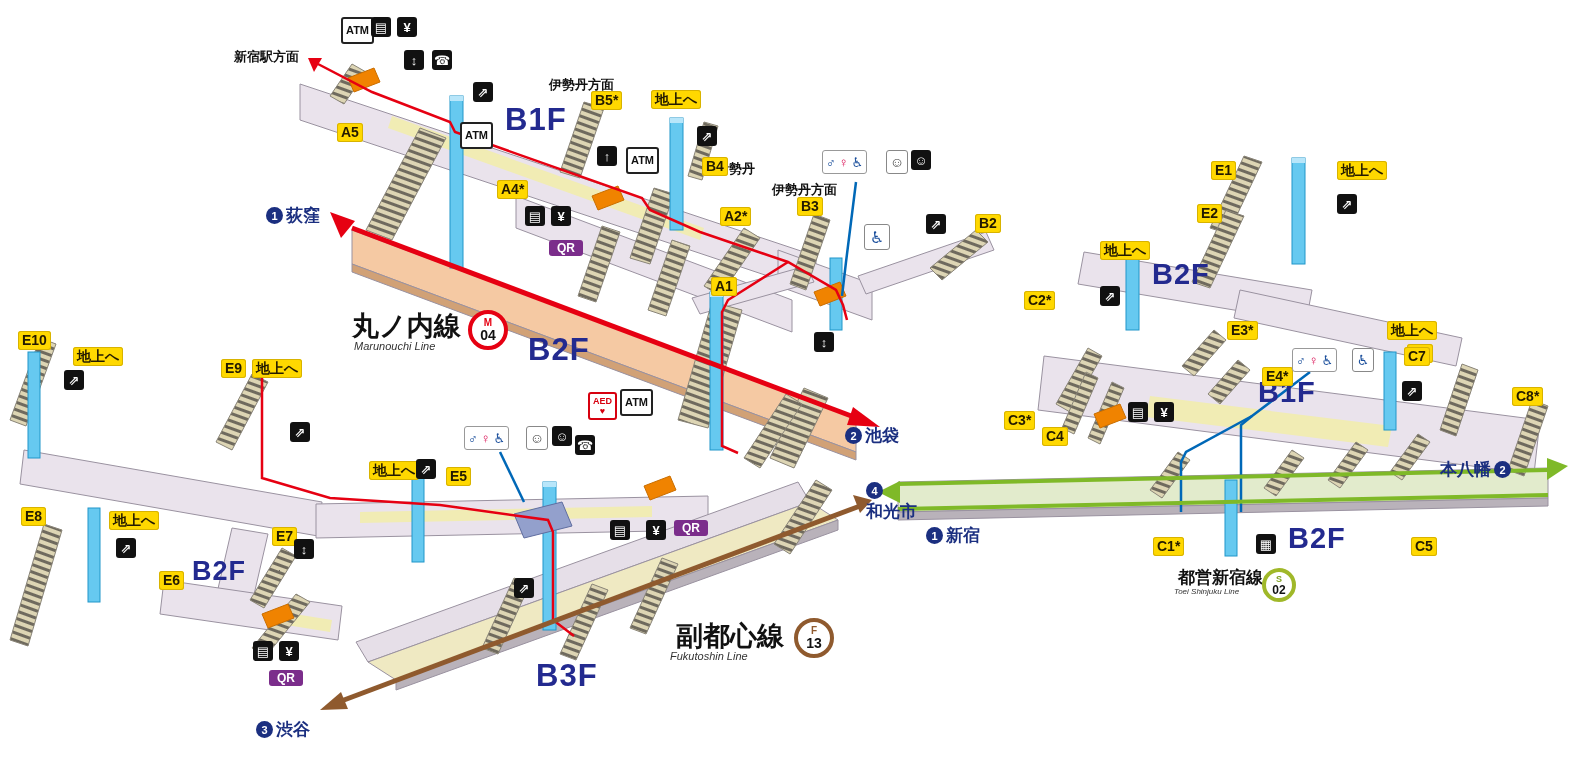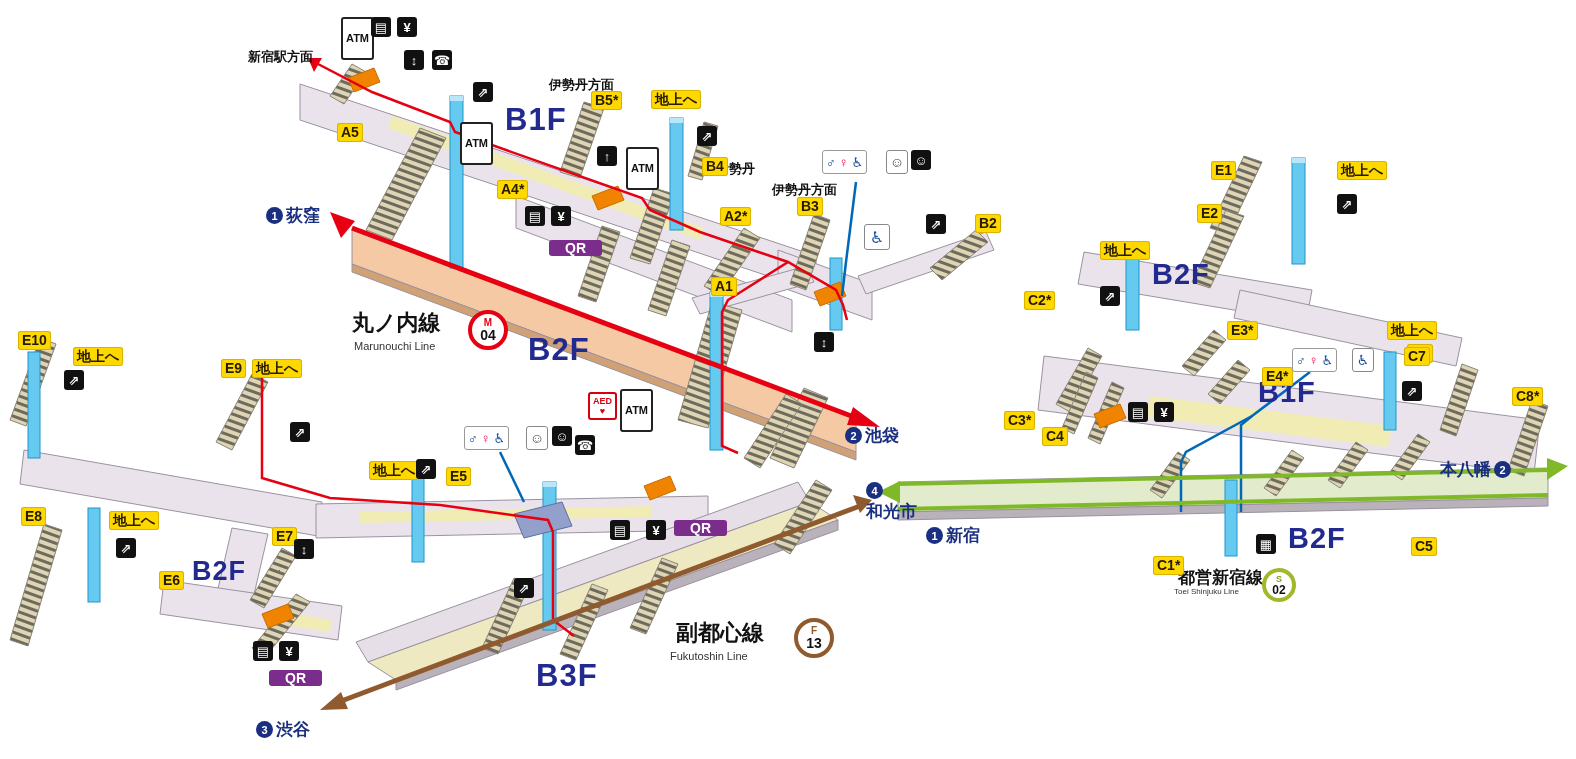--- a/index.html
+++ b/index.html
@@ -15,27 +15,27 @@
   .numcircle{display:inline-flex;width:17px;height:17px;border-radius:50%;background:#1b2f80;color:#fff;
          font-size:11px;align-items:center;justify-content:center;font-weight:bold;flex:0 0 auto;}
   .icon{position:absolute;width:20px;height:20px;background:#111;color:#fff;border-radius:3px;
          display:flex;align-items:center;justify-content:center;font-size:13px;font-weight:bold;}
   .iconw{position:absolute;background:#fff;border:1px solid #888;border-radius:3px;color:#333;
          display:flex;align-items:center;justify-content:center;font-size:14px;font-weight:bold;width:20px;height:22px;}
   .wc{position:absolute;background:#fff;border:1px solid #999;border-radius:3px;height:22px;
          display:flex;align-items:center;padding:0 3px;gap:3px;font-size:13px;font-weight:bold;}
   .wc .m,.wc .w{color:#1b4f9c;} .wc .f{color:#d7004a;}
   .atm{position:absolute;background:#fff;border:2px solid #222;border-radius:3px;font-weight:bold;
-         font-size:11px;padding:12px 3px;line-height:15px;color:#111;white-space:nowrap;}
+         font-size:11px;padding:4px 3px;line-height:15px;color:#111;white-space:nowrap;}
   .aed{position:absolute;background:#fff;border:2px solid #d7000f;border-radius:3px;color:#d7000f;
          font-weight:bold;font-size:9px;text-align:center;line-height:10px;padding:2px 3px;}
-  .qr{position:absolute;background:#7b2d8b;color:#fff;border-radius:3px;font-size:14px;font-weight:bold;
-         padding:2px 16px;line-height:12px;}
-  .lineja{position:absolute;font-size:22px;font-weight:bold;color:#111;white-space:nowrap;}
-  .lineen{position:absolute;font-size:11px;color:#333;white-space:nowrap;}
+  .qr{position:absolute;background:#7b2d8b;color:#fff;border-radius:3px;font-size:12px;font-weight:bold;
+         padding:2px 8px;line-height:12px;}
+  .lineja{position:absolute;font-size:27px;font-weight:bold;color:#111;white-space:nowrap;}
+  .lineen{position:absolute;font-size:11px;color:#333;white-space:nowrap;font-style:italic;}
   .roundel{position:absolute;width:40px;height:40px;border-radius:50%;background:#fff;border:4px solid #e60012;
          display:flex;flex-direction:column;align-items:center;justify-content:center;line-height:1;box-sizing:border-box;}
   .roundel .rl{font-size:10px;font-weight:bold;} .roundel .rn{font-size:14px;font-weight:bold;color:#111;}
   .roundel.sm{width:34px;height:34px;} .roundel.sm .rl{font-size:9px;} .roundel.sm .rn{font-size:12px;}
 </style>
 </head>
 <body>
 
 <div id="stage">
 
@@ -174,21 +174,21 @@
     <path d="M860,506 L336,703" stroke="#8f5a2e" stroke-width="5" fill="none"></path>
     <polygon points="320,710 341,692 348,709" fill="#8f5a2e"></polygon>
     <polygon points="872,500 853,495 860,513" fill="#8f5a2e"></polygon>
     <path d="M898,484 L1548,470" stroke="#7fb928" stroke-width="4" fill="none"></path>
     <path d="M898,509 L1548,495" stroke="#7fb928" stroke-width="4" fill="none"></path>
     <polygon points="878,492 900,481 900,503" fill="#7fb928"></polygon>
     <polygon points="1568,466 1547,458 1547,480" fill="#7fb928"></polygon>
   </g>
 </svg>
 
-<div class="dir" style="left:248px;top:48px">新宿駅方面</div>
+<div class="dir" style="left:234px;top:48px">新宿駅方面</div>
 <div class="dir" style="left:549px;top:76px">伊勢丹方面</div>
 <div class="dir" style="left:772px;top:181px">伊勢丹方面</div>
 <div class="dir" style="left:716px;top:160px">伊勢丹</div>
 
 <div class="tracklbl" style="left:266px;top:204px">
   <span class="numcircle">1</span>
   <span>荻窪</span>
 </div>
 <div class="tracklbl" style="left:845px;top:424px">
   <span class="numcircle">2</span>
@@ -239,21 +239,21 @@
 </div>
 
 <div class="badge" style="left:337px;top:123px">A5</div>
 <div class="badge" style="left:497px;top:180px">A4*</div>
 <div class="badge" style="left:720px;top:207px">A2*</div>
 <div class="badge" style="left:711px;top:277px">A1</div>
 <div class="badge" style="left:591px;top:91px">B5*</div>
 <div class="badge" style="left:702px;top:157px">B4</div>
 <div class="badge" style="left:797px;top:197px">B3</div>
 <div class="badge" style="left:975px;top:214px">B2</div>
-<div class="badge" style="left:1153px;top:556px">C1*</div>
+<div class="badge" style="left:1153px;top:537px">C1*</div>
 <div class="badge" style="left:1024px;top:291px">C2*</div>
 <div class="badge" style="left:1004px;top:411px">C3*</div>
 <div class="badge" style="left:1042px;top:427px">C4</div>
 <div class="badge" style="left:1411px;top:537px">C5</div>
 <div class="badge" style="left:1407px;top:344px">C6</div>
 <div class="badge" style="left:1404px;top:347px">C7</div>
 <div class="badge" style="left:1512px;top:387px">C8*</div>
 <div class="badge" style="left:1211px;top:161px">E1</div>
 <div class="badge" style="left:1197px;top:204px">E2</div>
 <div class="badge" style="left:1227px;top:321px">E3*</div>

